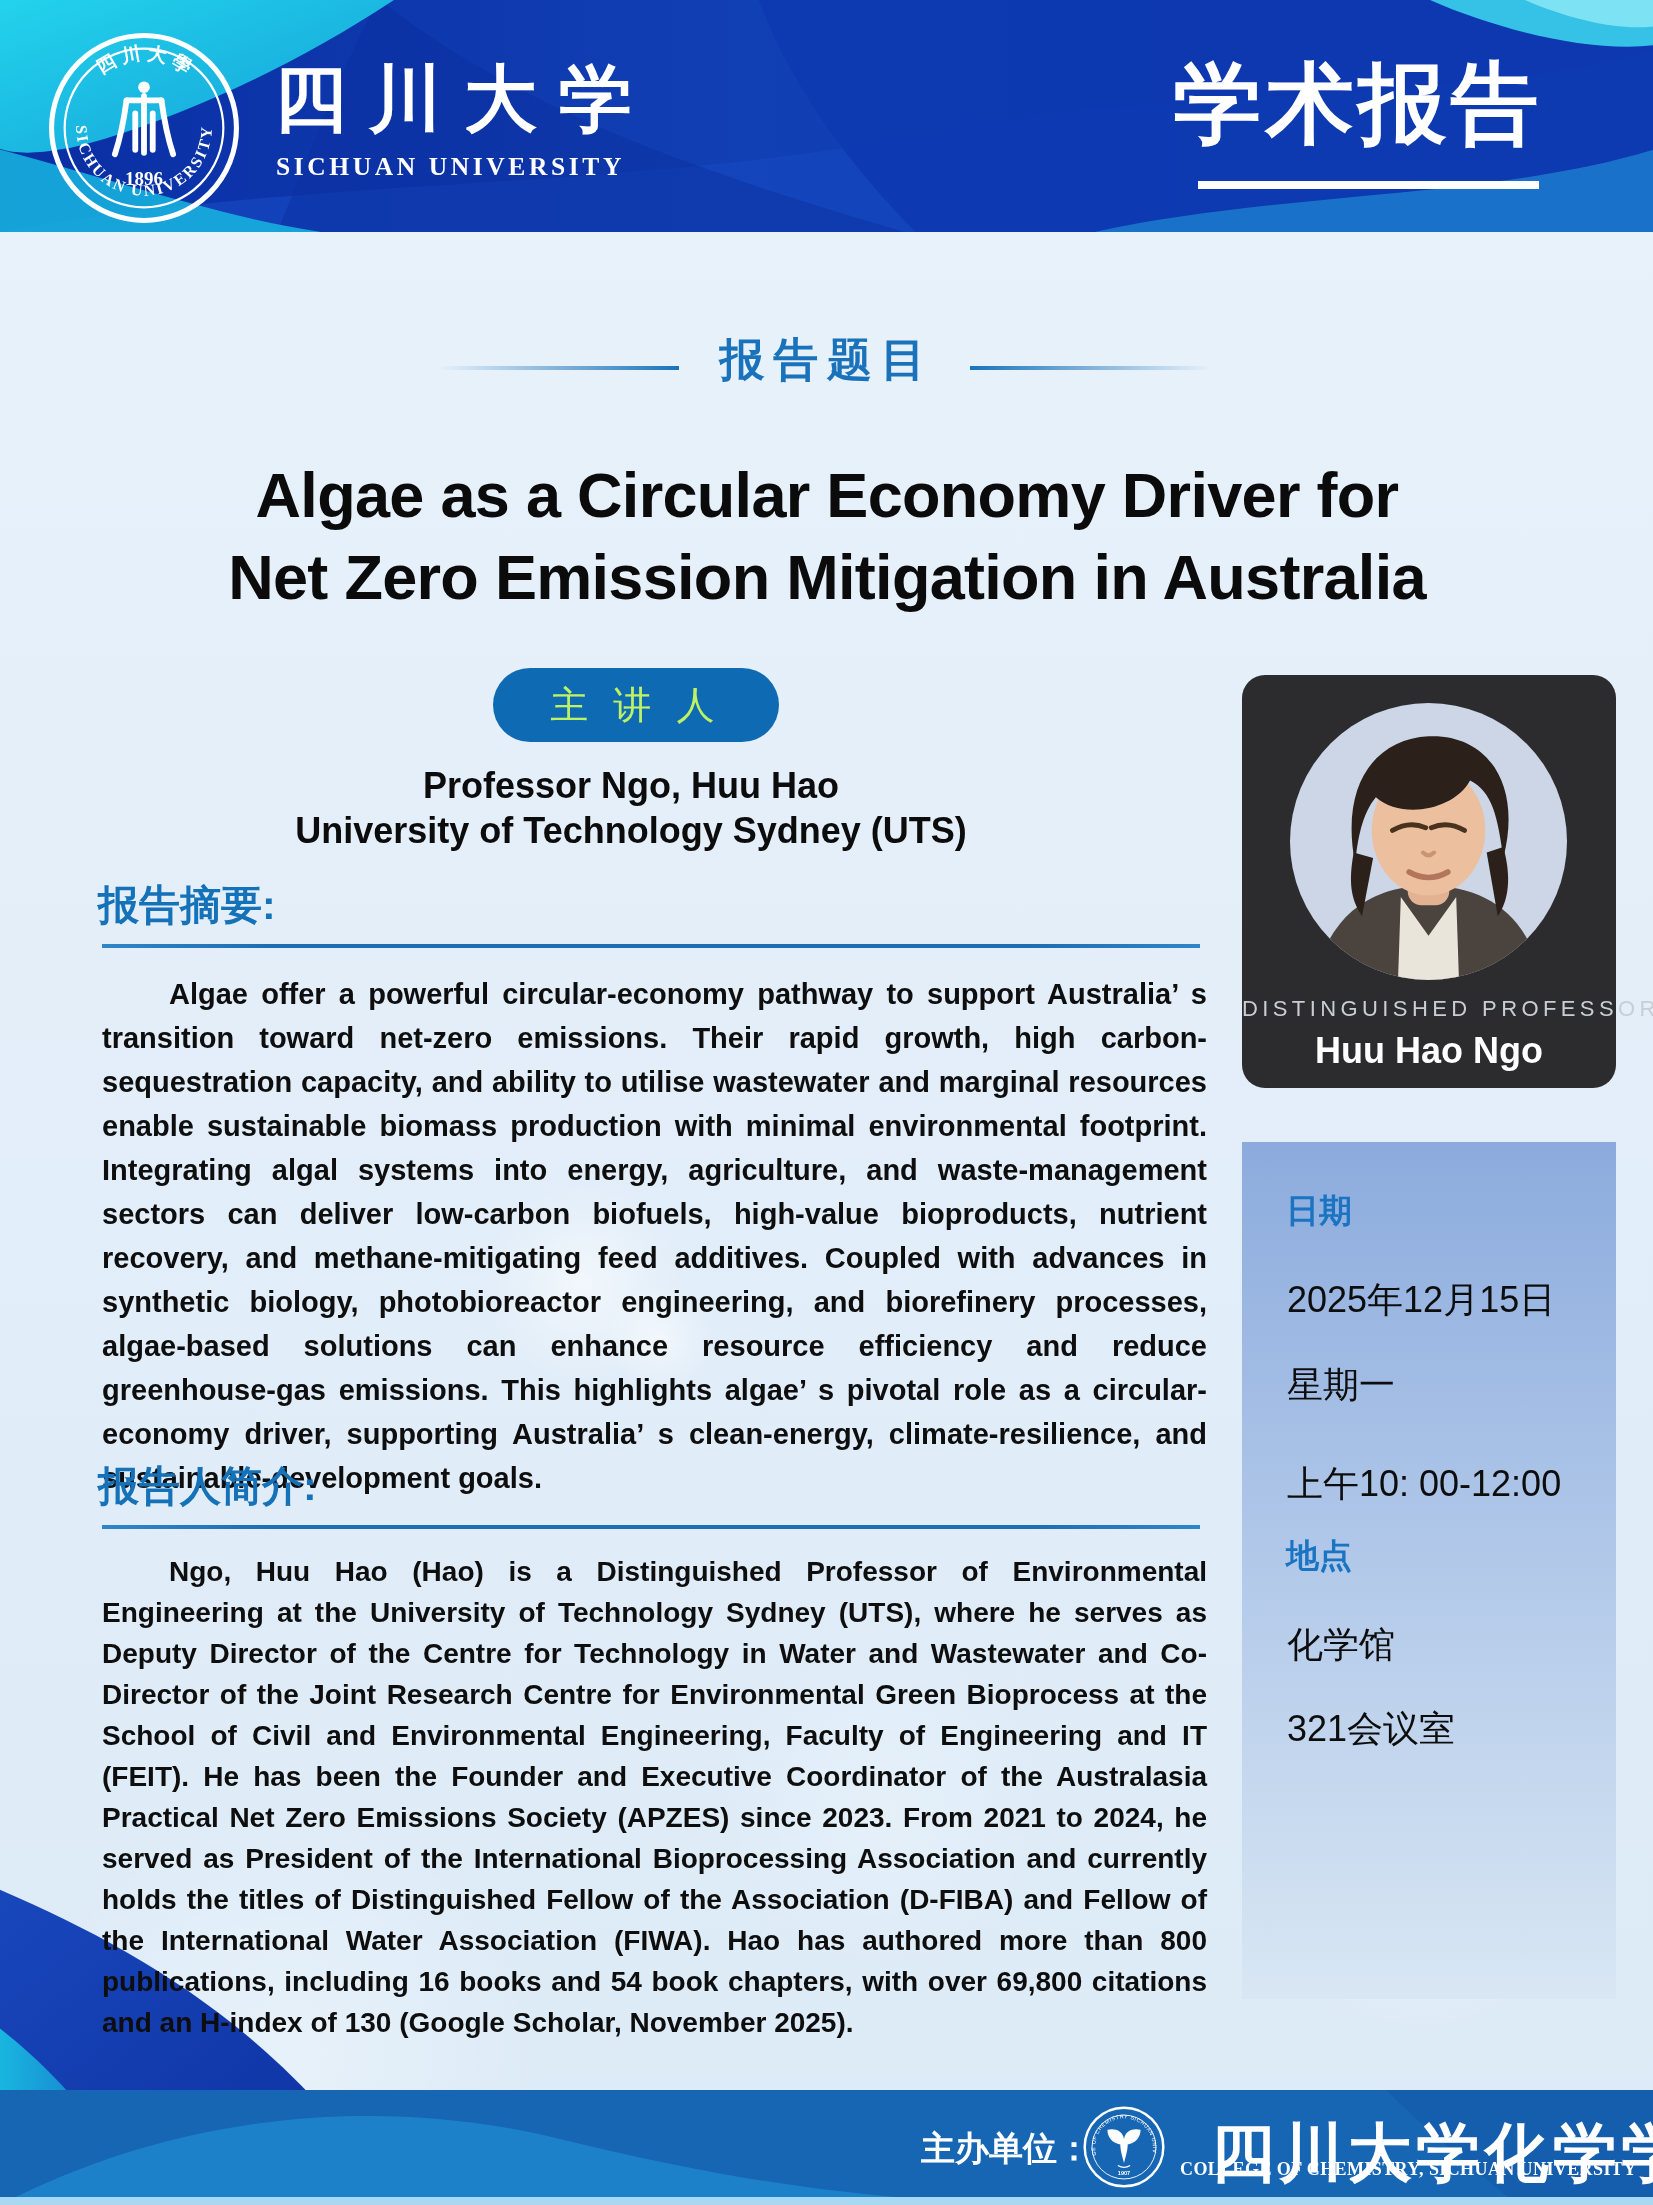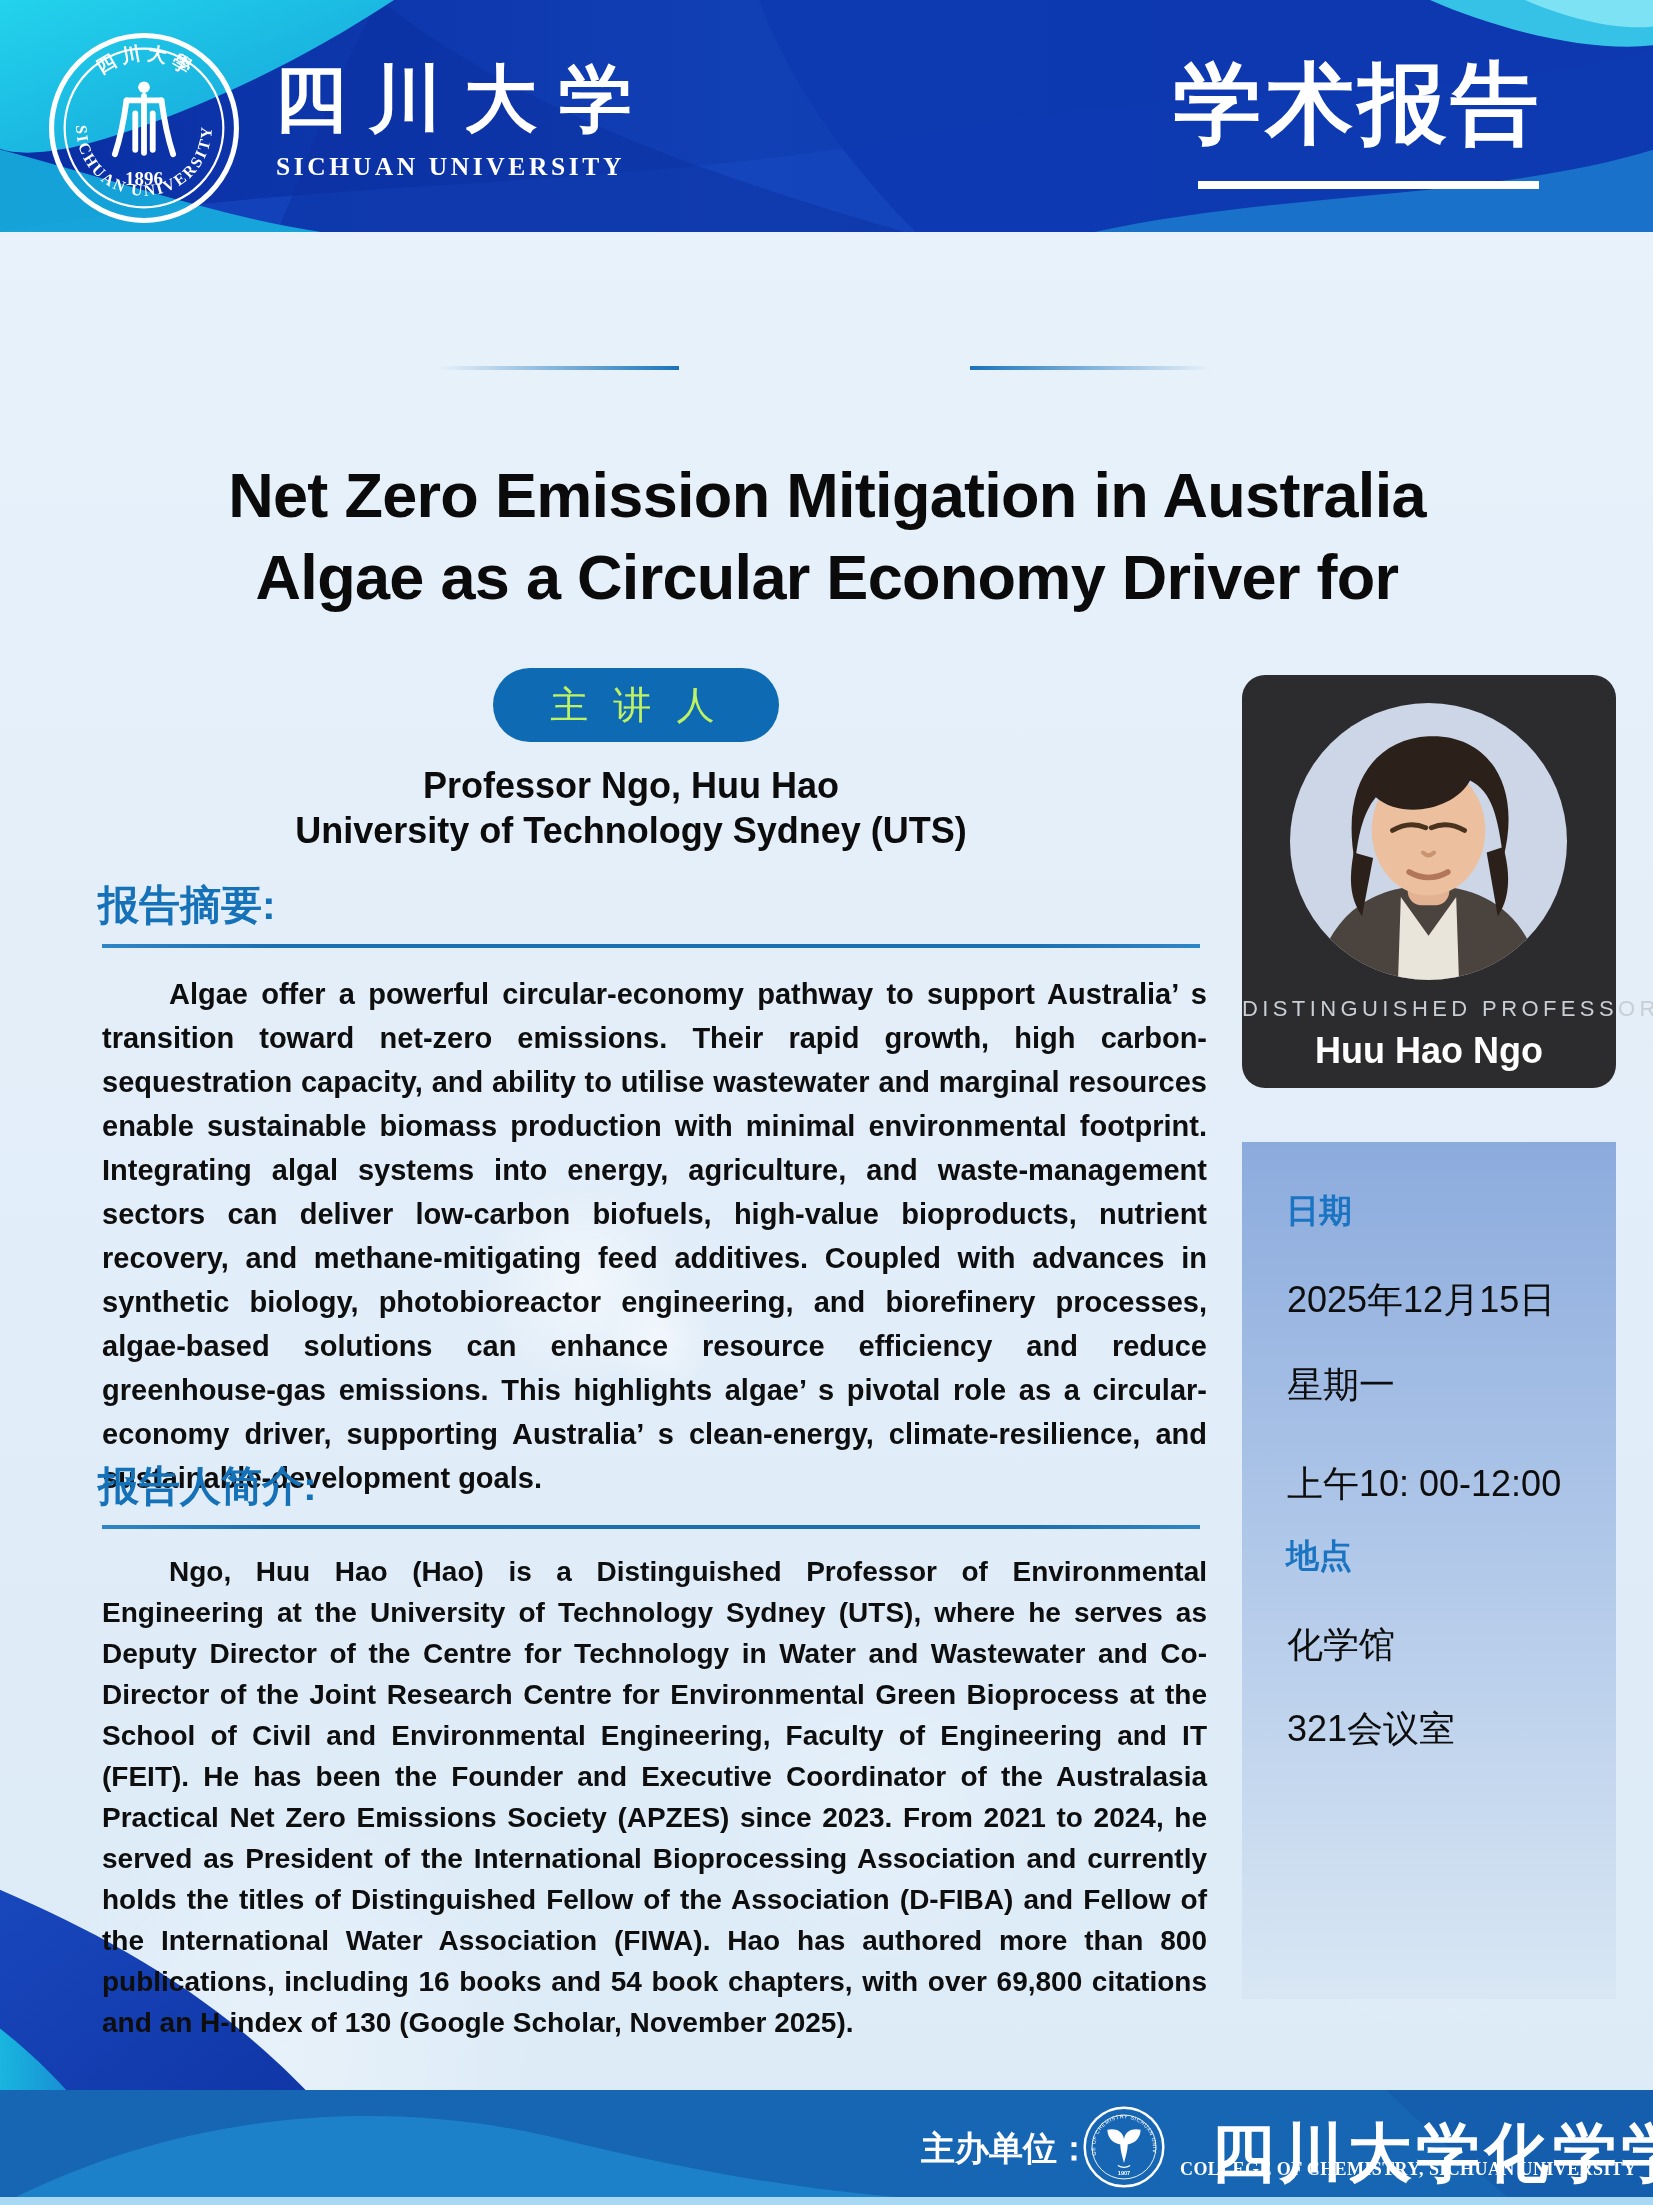--- a/index.html
+++ b/index.html
@@ -125,26 +125,27 @@
         <path d="M12,-20 V30"></path>
       </g>
     </svg>
 
     <div class="uni-zh">四川大学</div>
     <div class="uni-en">SICHUAN UNIVERSITY</div>
     <div class="banner-title">学术报告</div>
     <div class="banner-underline"></div>
   </div>
 
+  <div class="section-label">报告题目</div>
   <div class="label-line left"></div>
   <div class="label-line right"></div>
 
   <div class="main-title">
+    <div>Algae as a Circular Economy Driver for</div>
     <div>Net Zero Emission Mitigation in Australia</div>
-    <div>Algae as a Circular Economy Driver for</div>
   </div>
 
   <div class="speaker-badge">主 讲 人</div>
   <div class="speaker-block">
     <div>Professor Ngo, Huu Hao</div>
     <div>University of Technology Sydney (UTS)</div>
   </div>
 
   <div class="sec-head" style="top:878px;">报告摘要:</div>
   <div class="sec-rule" style="top:944px;"></div>

